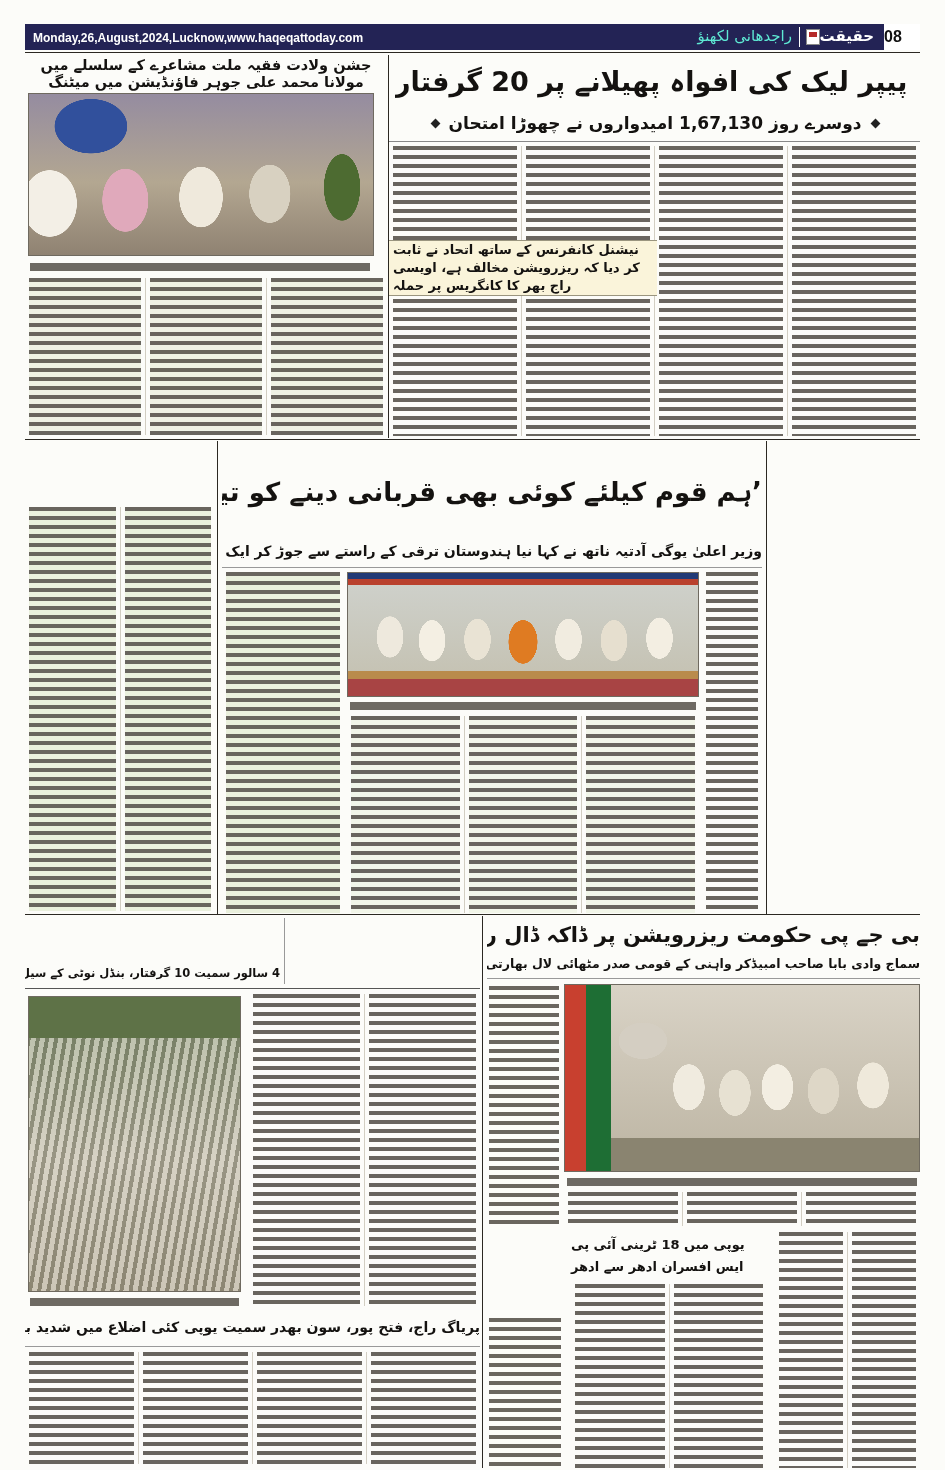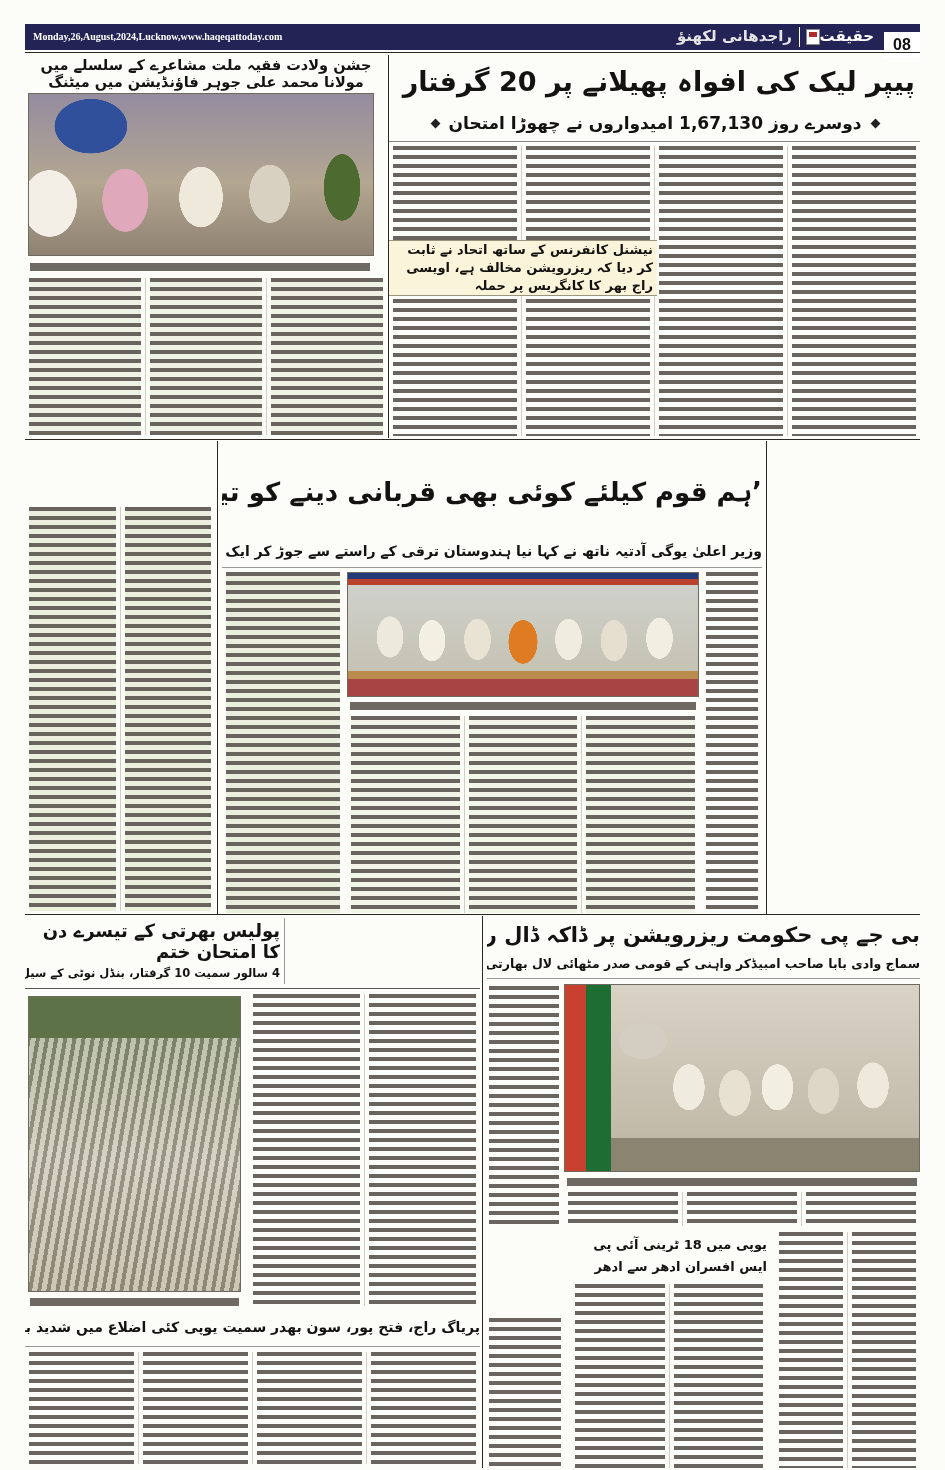--- a/index.html
+++ b/index.html
@@ -1,44 +1,44 @@
 <!DOCTYPE html>
 <html lang="ur"><head>
 <meta charset="utf-8">
 <style>
   *{box-sizing:border-box}
   body{margin:0;background:#d9d9d9}
   .page{position:relative;width:945px;height:1470px;margin:0 auto;background:#fcfcf9;
         font-family:"DejaVu Sans",sans-serif;direction:rtl;overflow:hidden;color:#161310}
   .abs{position:absolute}
-  .h{font-weight:bold;color:#141210;text-align:right}
+  .h{font-weight:bold;color:#141210;text-align:left}
   .sim{background-image:repeating-linear-gradient(to bottom,#4a453d 0,#4a453d 4px,rgba(0,0,0,0) 4px,rgba(0,0,0,0) 9px);opacity:.82}
   .simline{position:absolute;background:#4a453d;opacity:.8}
   .cols{position:absolute;display:flex}
   .cols>div{flex:1;padding:0 4px;background-clip:content-box}
   .cols>div:not(:last-child){border-left:1px solid #c9c4b6}
   .hr{position:absolute;height:1px;background:#2b2822}
   .vr{position:absolute;width:1px;background:#2b2822}
   .photo{position:absolute;border:1px solid #6f6a60}
   .diamond{display:inline-block;width:7px;height:7px;background:#222;transform:rotate(45deg)}
 </style>
 </head>
 <body>
 
 <div class="page">
 
   <div class="abs" style="left:25px;top:24px;width:895px;height:26px;background:#232355">
-    <div class="abs" style="left:8px;top:7px;direction:ltr;color:#fff;font-size:10px;font-weight:bold;font-family:Liberation Serif, serif">Monday,26,August,2024,Lucknow,www.haqeqattoday.com</div>
-    <div class="abs" style="right:128px;top:3px;color:#e5e5e5;font-size:15px;font-weight:bold">راجدھانی لکھنؤ</div>
+    <div class="abs" style="left:8px;top:7px;direction:ltr;color:#fff;font-size:12px;font-weight:bold;font-family:Liberation Sans, sans-serif">Monday,26,August,2024,Lucknow,www.haqeqattoday.com</div>
+    <div class="abs" style="right:128px;top:3px;color:#5eead4;font-size:15px;font-weight:normal">راجدھانی لکھنؤ</div>
     <div class="vr" style="right:120px;top:3px;height:20px;background:#fff"></div>
     <div class="abs" style="right:100px;top:5px;width:14px;height:16px;background:#fff;border:1px solid #888">
       <div style="margin:2px;height:5px;background:#b52a2a"></div>
     </div>
     <div class="abs" style="right:46px;top:3px;color:#fff;font-size:15px;font-weight:bold">حقیقت</div>
-    <div class="abs" style="right:0;top:8px;width:36px;height:26px;background:#fff;color:#111;font-size:16px;font-weight:bold;text-align:center;line-height:26px;font-family:'Liberation Sans',sans-serif">08</div>
+    <div class="abs" style="right:0;top:0;width:36px;height:26px;background:#fff;color:#111;font-size:16px;font-weight:bold;text-align:left;line-height:26px;font-family:'Liberation Sans',sans-serif">08</div>
   </div>
   <div class="hr" style="left:25px;top:52px;width:895px"></div>
 
   <div class="abs h" style="left:25px;top:57px;width:362px;height:34px;font-size:14.5px;line-height:17px;text-align:center">جشن ولادت فقیہ ملت مشاعرے کے سلسلے میں مولانا محمد علی جوہر فاؤنڈیشن میں میٹنگ</div>
   <div class="photo" style="left:28px;top:93px;width:346px;height:163px;background:
          radial-gradient(60px 45px at 18% 20%,#31509c 60%,rgba(0,0,0,0) 61%),
          radial-gradient(45px 55px at 6% 68%,#f3efe6 60%,rgba(0,0,0,0) 61%),
          radial-gradient(38px 52px at 28% 66%,#e0a9bb 60%,rgba(0,0,0,0) 61%),
          radial-gradient(36px 50px at 50% 64%,#efe9dc 60%,rgba(0,0,0,0) 61%),
          radial-gradient(34px 48px at 70% 62%,#d8d1c1 60%,rgba(0,0,0,0) 61%),
@@ -107,21 +107,20 @@
     <div class="sim" style="background-color:#f1f5e6"></div>
     <div class="sim" style="background-color:#f1f5e6"></div>
   </div>
 
   <div class="vr" style="left:766px;top:441px;height:473px"></div>
 
 
   <div class="hr" style="left:25px;top:914px;width:895px"></div>
 
   <div class="abs" style="left:25px;top:916px;width:455px;height:552px">
-    <div class="abs h" style="left:0;top:4px;width:255px;height:42px;font-size:18px;line-height:21px">پولیس بھرتی کے تیسرے دن کا امتحان ختم</div>
     <div class="abs h" style="left:0;top:48px;width:255px;height:18px;font-size:11.5px;line-height:18px;white-space:nowrap;overflow:hidden">4 سالور سمیت 10 گرفتار، بنڈل نوٹی کے سیل ہونے پر ہنگامہ</div>
     <div class="vr" style="left:259px;top:2px;height:66px;background:#999"></div>
     <div class="hr" style="left:0;top:72px;width:455px;background:#555"></div>
     <div class="photo" style="left:3px;top:80px;width:213px;height:296px;background:
            linear-gradient(180deg,#5e7247 0 14%,rgba(0,0,0,0) 14%),
            repeating-linear-gradient(100deg,rgba(250,248,240,.45) 0 5px,rgba(70,75,60,.28) 5px 9px),
            linear-gradient(180deg,#8d9678 14%,#b9b2a0 55%,#a79d88 100%)"></div>
     <div class="cols" style="left:224px;top:78px;width:231px;height:312px">
       <div class="sim"></div>
       <div class="sim"></div>

